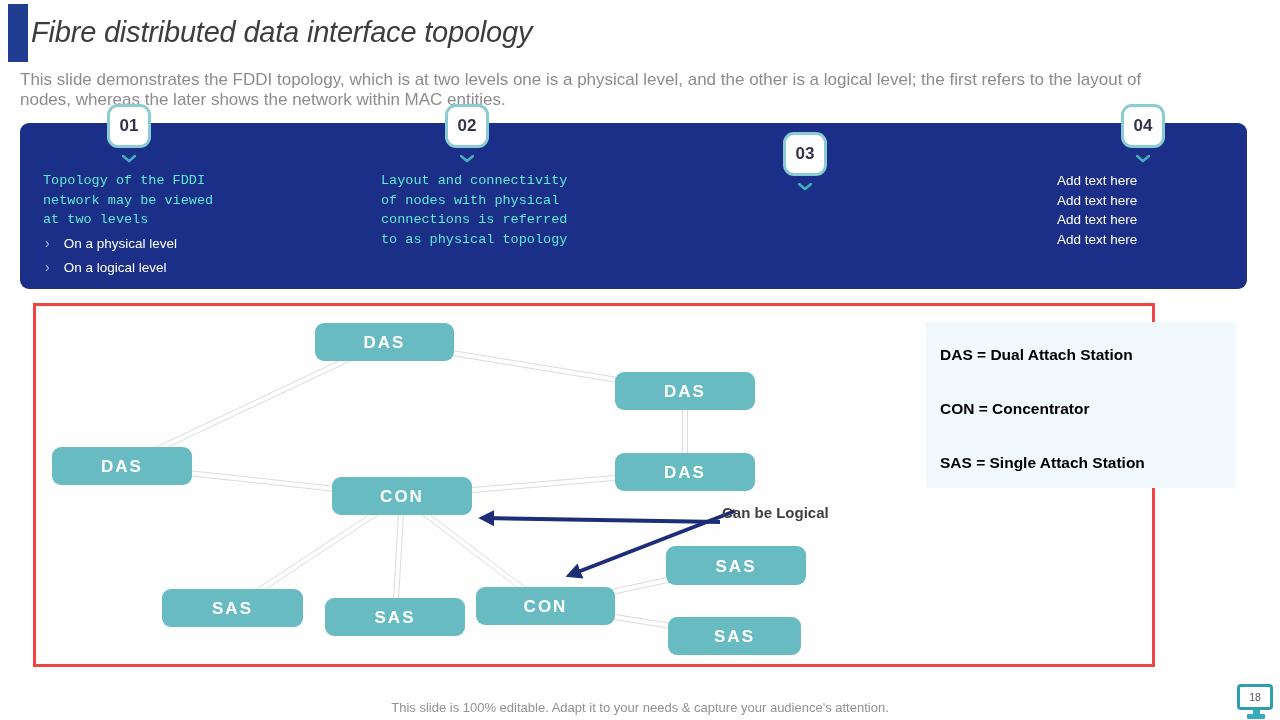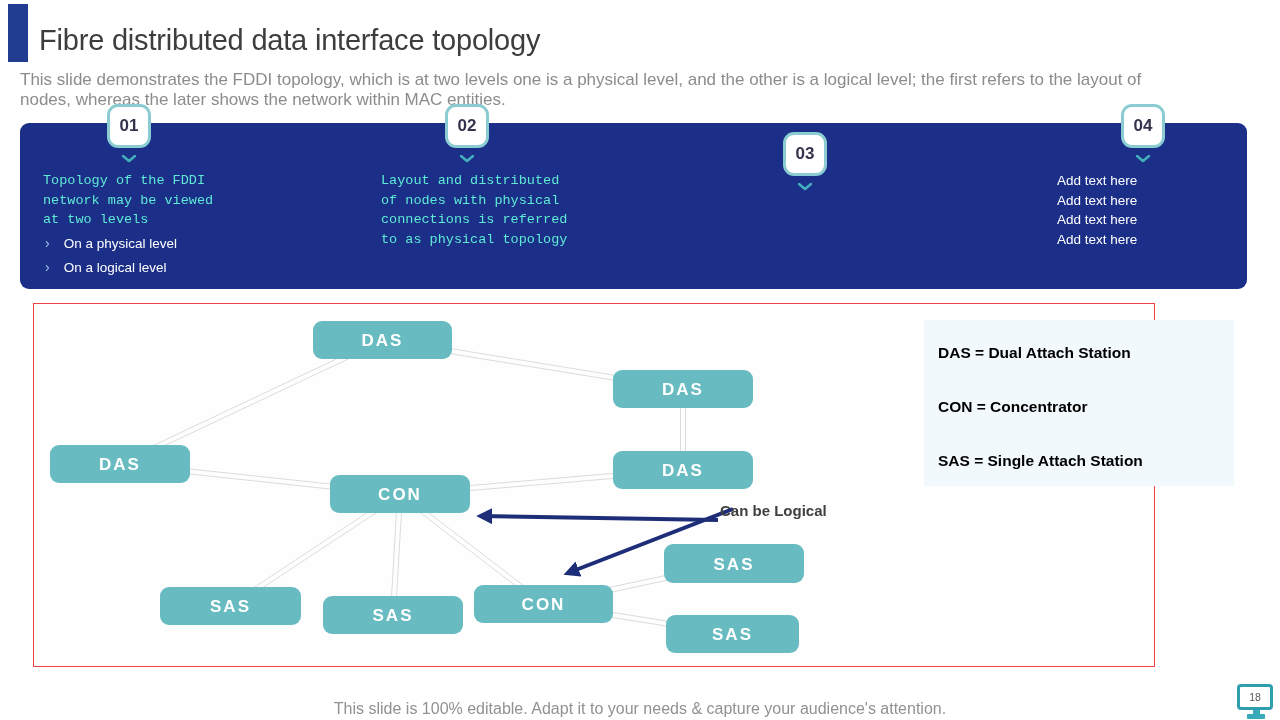--- a/index.html
+++ b/index.html
@@ -1,22 +1,22 @@
 <!DOCTYPE html>
 <html><head>
 <meta charset="utf-8">
 <style>
   html,body{margin:0;padding:0;}
   body{width:1280px;height:720px;position:relative;background:#ffffff;
        font-family:"Liberation Sans", sans-serif;overflow:hidden;}
 
   
   .accent-bar{position:absolute;left:8px;top:4px;width:20px;height:58px;background:#203d92;}
-  .title{position:absolute;left:31px;top:16px;margin:8px;font-size:29px;font-weight:400;
-         color:#3d3d3d;letter-spacing:-0.2px;}
+  .title{position:absolute;left:31px;top:16px;margin:0;font-size:29px;font-weight:400;
+         color:#3d3d3d;letter-spacing:-0.2px;font-style:italic;}
   .subtitle{position:absolute;left:20px;top:70px;margin:0;width:1160px;
             font-size:17px;color:#8c8c8c;}
 
   
   .banner{position:absolute;left:20px;top:123px;width:1227px;height:166px;
           background:#1b2f88;border-radius:9px;}
   .step{position:absolute;top:0;height:100%;width:300px;}
   .step1{left:23px;} .step2{left:361px;} .step3{left:699px;margin-top:28px;} .step4{left:1037px;}
   .badge{position:absolute;left:64px;top:-19px;width:44px;height:44px;box-sizing:border-box;
          background:#ffffff;border:3px solid #8accd1;border-radius:11px;
@@ -26,35 +26,35 @@
   .step-text{position:absolute;left:0;top:48px;font-size:13.5px;line-height:19.5px;
              color:#5eead4;white-space:pre-line;font-family:Liberation Mono, monospace;}
   .bullets{position:absolute;left:0;top:112px;width:270px;}
   .bullet-row{display:flex;align-items:baseline;margin-bottom:8px;
               font-size:13.5px;color:#ffffff;}
   .bullet-glyph{color:#9dc3e6;margin:0 14px 0 2px;font-size:14px;}
   .addtext-lines{position:absolute;left:0;top:48px;font-size:13.5px;line-height:19.5px;color:#ffffff;}
 
   
   .panel{position:absolute;left:33px;top:303px;width:1122px;height:364px;
-         background:#fefefe;border:1px solid #ef4444;box-sizing:border-box;}
+         background:#fefefe;border:3px solid #ef4444;box-sizing:border-box;}
   .panel svg{position:absolute;left:0;top:0;}
   .edge{stroke:#dcdcdc;stroke-width:1;}
   .node{fill:#68bcc1;}
   .node-label{fill:#ffffff;font-family:"Liberation Sans",sans-serif;font-size:17px;
               font-weight:bold;letter-spacing:2px;text-anchor:middle;}
   .arrow{stroke:#1d2d78;stroke-width:4;}
   .annotation{position:absolute;left:686px;top:198px;font-size:15px;font-weight:bold;color:#3f3f3f;}
   .legend{position:absolute;left:890px;top:16px;width:310px;height:166px;
           background:#f2f9fc;box-sizing:border-box;padding:24px 0 0 14px;}
   .legend-line{font-size:15.5px;font-weight:bold;color:#000000;margin-bottom:36px;}
 
   
   .footer{position:absolute;left:0;top:700px;width:1280px;text-align:center;
-          font-size:16px;color:#919191;}
+          font-size:13px;color:#919191;}
   .page-monitor{position:absolute;left:1237px;top:684px;width:38px;}
   .screen{width:36px;height:26px;box-sizing:border-box;background:#ffffff;
           border:3px solid #2f9fae;border-radius:4px;display:flex;align-items:center;
           justify-content:center;font-size:10.5px;color:#555555;}
   .neck{width:7px;height:4px;background:#39aab9;margin:0 auto;}
   .base{width:18px;height:5px;background:#39aab9;border-radius:1px;margin:0 auto;}
 </style>
 </head>
 <body>
 
@@ -82,21 +82,21 @@
         <span>On a logical level</span>
       </div>
     </div>
   </div>
 
   <div class="step step2">
     <div class="badge">02</div>
     <svg class="chevron" width="14" height="9">
       <polyline points="1,1 7,6 13,1" fill="none" stroke="#45aebc" stroke-width="2.6" stroke-linecap="round" stroke-linejoin="round"></polyline>
     </svg>
-    <div class="step-text">Layout and distributed
+    <div class="step-text">Layout and connectivity
 of nodes with physical
 connections is referred
 to as physical topology</div>
   </div>
 
   <div class="step step3">
     <div class="badge">03</div>
     <svg class="chevron" width="14" height="9">
       <polyline points="1,1 7,6 13,1" fill="none" stroke="#45aebc" stroke-width="2.6" stroke-linecap="round" stroke-linejoin="round"></polyline>
     </svg>

